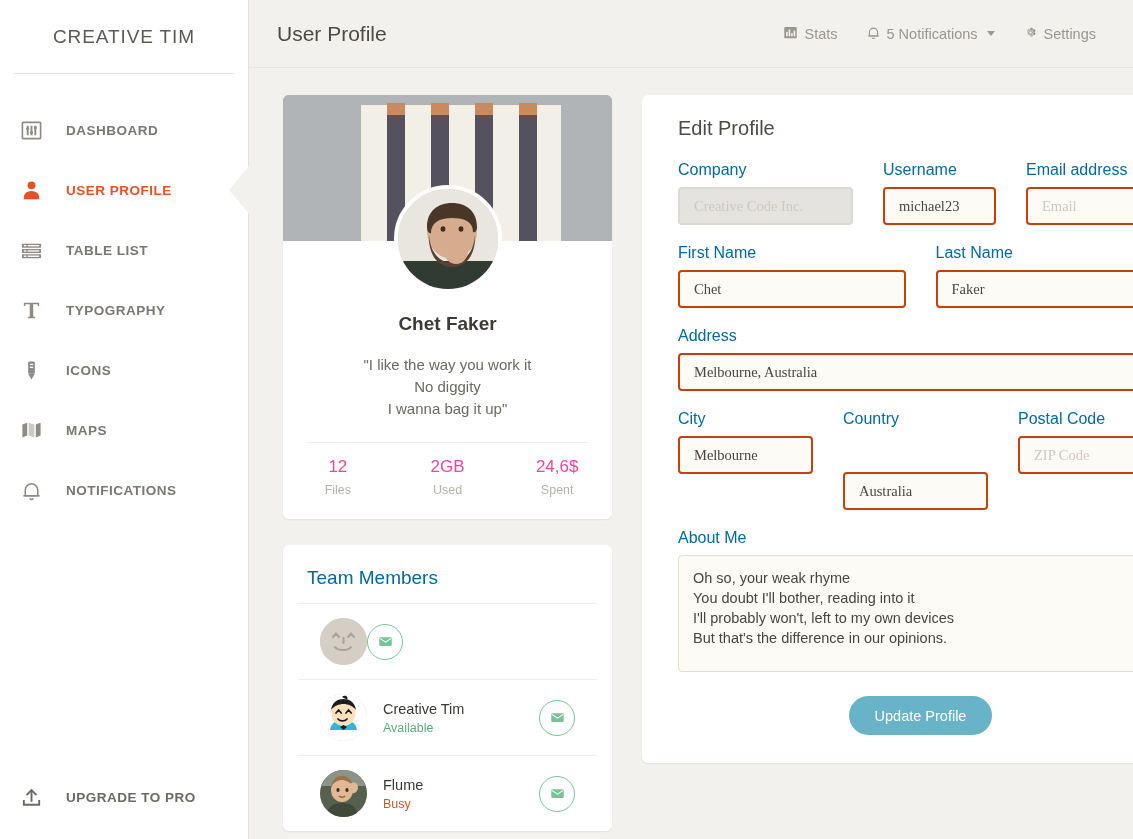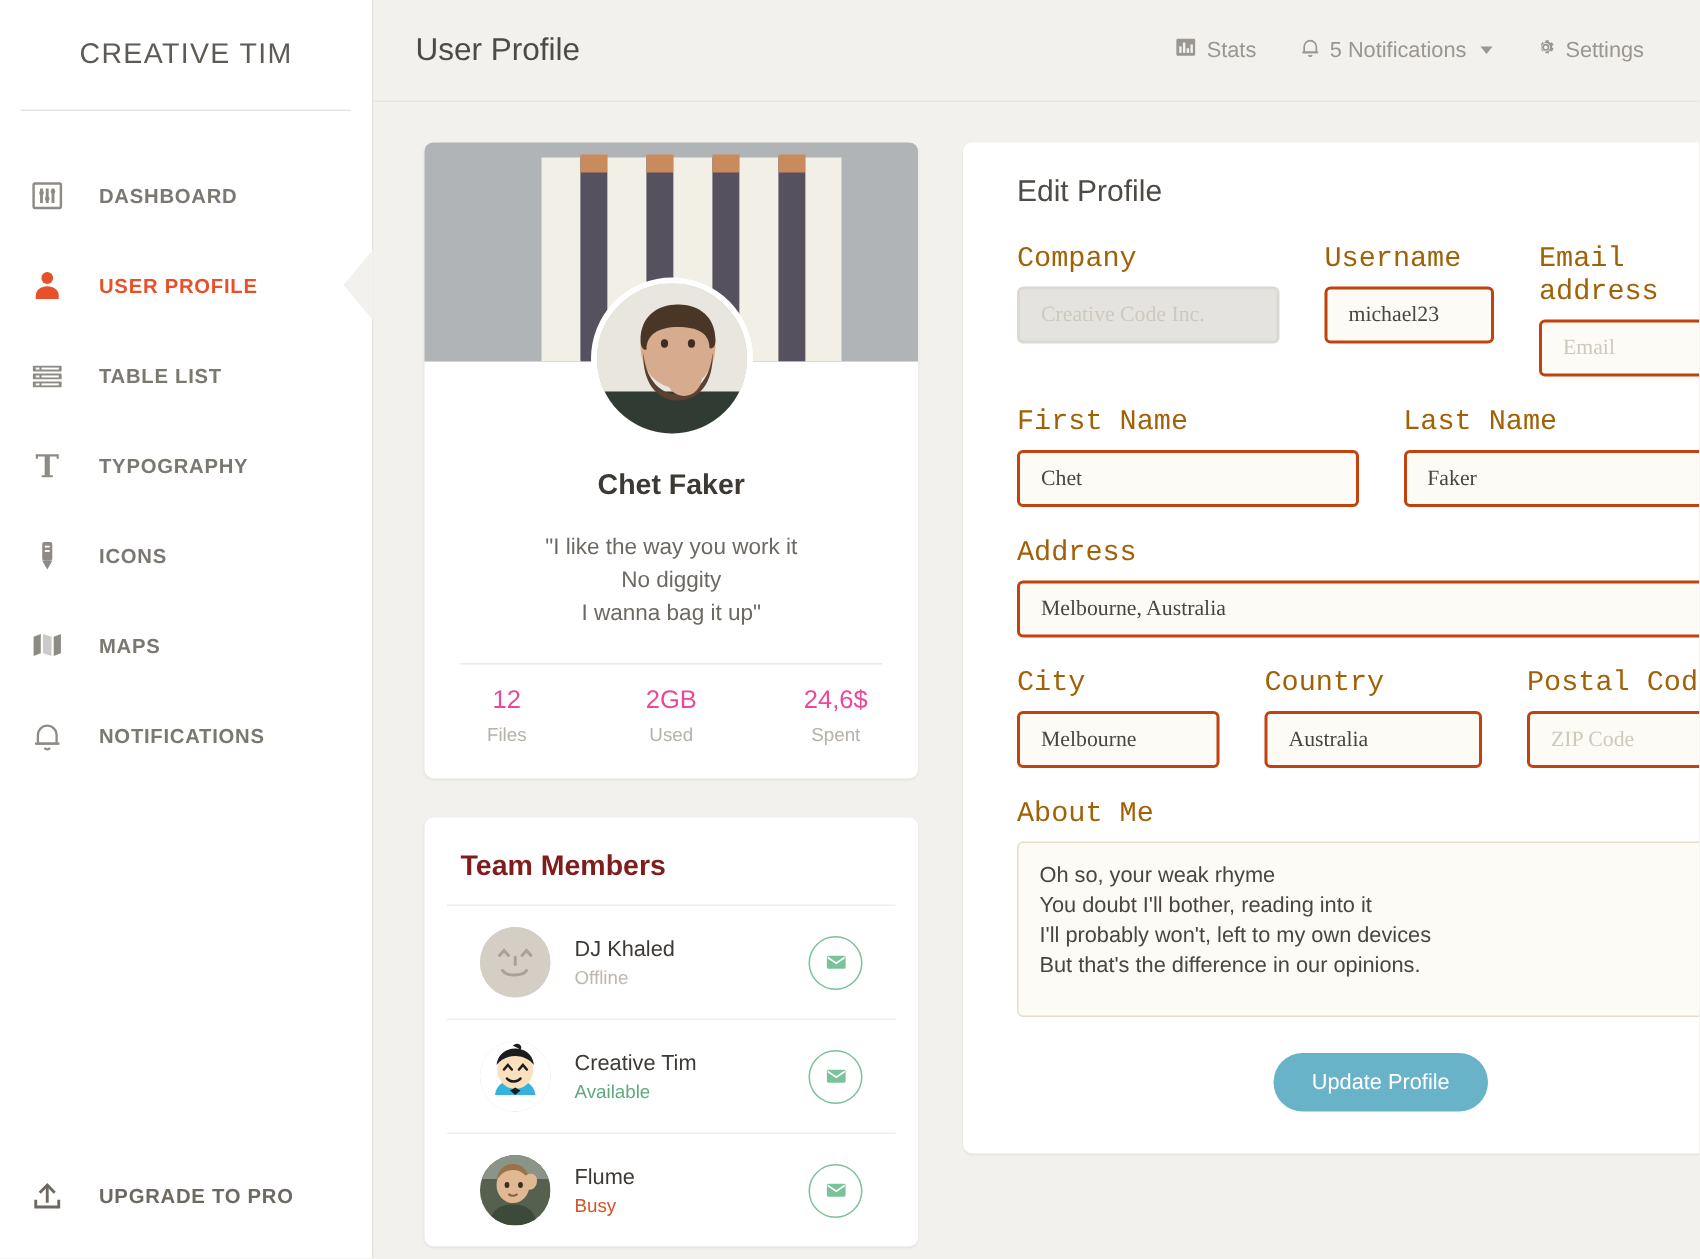--- a/index.html
+++ b/index.html
@@ -182,21 +182,21 @@
   .stats-divider { height: 1px; background: #eceae6; margin: 0 0 0 0; }
   .stats {
     display: flex; padding: 14px 0 22px;
   }
   .stat { flex: 1; text-align: center; }
   .stat-num { font-size: 17px; color: #ec4899; font-weight: 400; }
   .stat-lbl { font-size: 12.5px; color: #b6b1a9; margin-top: 6px; }
 
   
   .team-title {
-    font-size: 19px; color: #7f1d1d; font-weight: 700;
+    font-size: 19px; color: #0369a1; font-weight: 400;
     padding: 22px 24px 14px;
   }
   .team-row {
     display: flex; align-items: center;
     padding: 14px 22px;
     margin: 0 15px;
     border-top: 1px solid #f0ede8;
   }
   .team-row:first-of-type { border-top: none; }
   .member-avatar {
@@ -213,21 +213,21 @@
     display: flex; align-items: center; justify-content: center;
     color: #7ac29a; cursor: pointer; background: transparent;
   }
 
   
   .edit-card { padding: 22px 36px 28px; }
   .edit-title { font-size: 20px; color: #4e4a45; font-weight: 400; margin-bottom: 21px; }
   .frow { display: flex; gap: 30px; margin-bottom: 19px; }
   .fgroup { display: flex; flex-direction: column; }
   .flabel {
-    font-size: 19px; color: #a16207; margin-bottom: 8px; font-family: Liberation Mono, monospace;
+    font-size: 16px; color: #0369a1; margin-bottom: 8px;
   }
   .finput {
     height: 38px;
     border: 2px solid #c2410c;
     border-radius: 4px;
     background: #fdfbf6;
     padding: 0 14px;
     font-size: 14.5px;
     color: #4a453f;
     font-family: Liberation Serif, serif;
@@ -267,21 +267,21 @@
     cursor: pointer;
   }
 
   .w-company { width: 175px; }
   .w-username { width: 113px; }
   .w-email { width: 137px; }
   .w-first { flex: 1; }
   .w-last { flex: 1; }
   .w-full { width: 100%; }
   .w-city { width: 135px; }
-  .w-country { width: 145px; }
+  .w-country { width: 145px; gap: 36px; }
   .w-zip { width: 137px; }
 </style>
 </head>
 <body>
 
 <div class="app">
 
   <aside class="sidebar">
     <div class="brand">CREATIVE TIM</div>
     <div class="brand-divider"></div>
@@ -499,24 +499,20 @@
 
           <div class="team-row">
             <div class="member-avatar">
               <svg viewBox="0 0 47 47" width="47" height="47">
                 <rect width="47" height="47" fill="#d4cec4"></rect>
                 <path d="M13 19l3-3.4 3 3.4M28 19l3-3.4 3 3.4" stroke="#a8a298" stroke-width="2" fill="none" stroke-linecap="round"></path>
                 <path d="M23.5 20v5" stroke="#a8a298" stroke-width="2" stroke-linecap="round"></path>
                 <path d="M15 29c2.6 4 13.4 4 16 0" stroke="#a8a298" stroke-width="2" fill="none" stroke-linecap="round"></path>
               </svg>
             </div>
-            <div class="member-info">
-              <div class="member-name">DJ Khaled</div>
-              <div class="member-status" style="color:#bdb7ad">Offline</div>
-            </div>
             <button class="mail-btn">
               <svg width="15" height="15" viewBox="0 0 24 24" fill="currentColor">
                 <rect x="2" y="5" width="20" height="14" rx="2"></rect>
                 <path d="M3 7l9 6 9-6" stroke="#ffffff" stroke-width="1.8" fill="none"></path>
               </svg>
             </button>
           </div>
 
           <div class="team-row">
             <div class="member-avatar">

